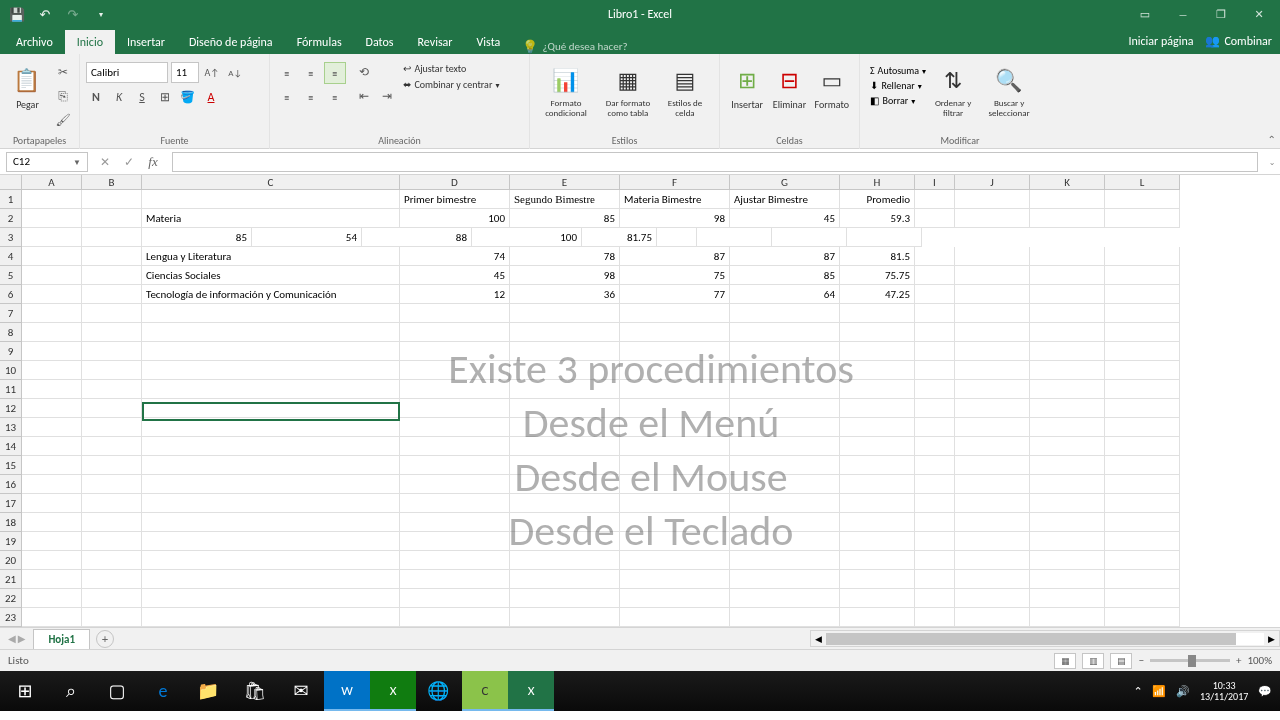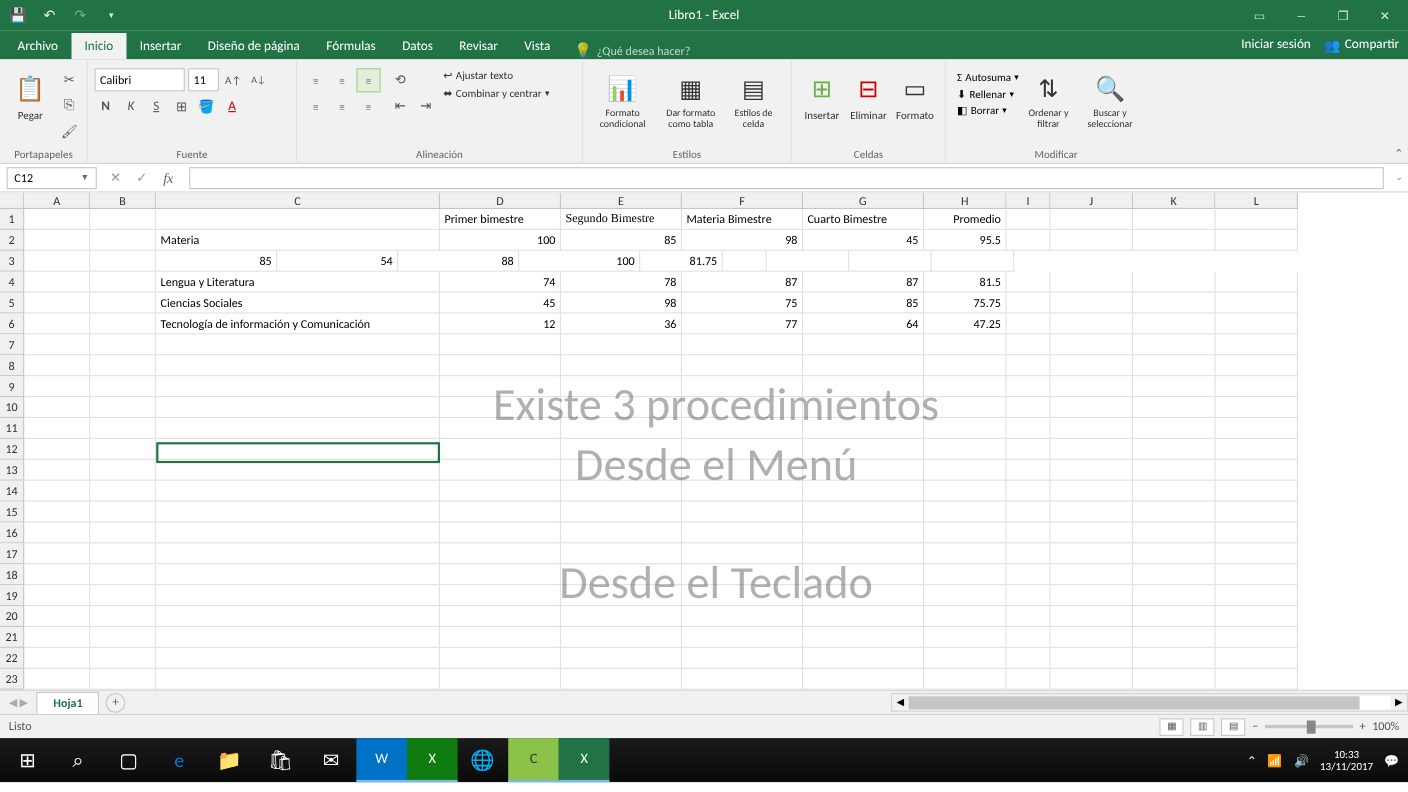--- a/index.html
+++ b/index.html
@@ -99,24 +99,24 @@
   <div class="rtab">Diseño de página</div>
   <div class="rtab">Fórmulas</div>
   <div class="rtab">Datos</div>
   <div class="rtab">Revisar</div>
   <div class="rtab">Vista</div>
   <div class="tellme">
     <span class="tellme-bulb">💡</span>
     <span>¿Qué desea hacer?</span>
   </div>
   <div class="signin-share">
-    <span>Iniciar sesión</span>
+    <span>Iniciar página</span>
     <div class="share-btn">
       <span>👥</span>
-      <span>Compartir</span>
+      <span>Combinar</span>
     </div>
   </div>
 </div>
 
 <div class="ribbon">
   <div class="rgroup" style="width:80px;position:relative">
     <div class="rgroup-body">
       <div class="big-btn">
         <span class="icon">📋</span>
         <span>Pegar</span>
@@ -313,36 +313,36 @@
         <div class="colhead" style="width: 75px;">L</div>
       </div>
     <div class="cells" id="cells" style="position:relative">
         <div class="cellrow">
           <div class="cell" style="width: 60px;"></div>
           <div class="cell" style="width: 60px;"></div>
           <div class="cell" style="width: 258px;"></div>
           <div class="cell" style="width: 110px;">Primer bimestre</div>
           <div class="cell" style="width: 110px; font-family: Liberation Serif, serif;">Segundo Bimestre</div>
           <div class="cell" style="width: 110px;">Materia Bimestre</div>
-          <div class="cell" style="width: 110px;">Cuarto Bimestre</div>
+          <div class="cell" style="width: 110px;">Ajustar Bimestre</div>
           <div class="cell right" style="width: 75px;">Promedio</div>
           <div class="cell right" style="width: 40px;"></div>
           <div class="cell" style="width: 75px;"></div>
           <div class="cell" style="width: 75px;"></div>
           <div class="cell" style="width: 75px;"></div>
         </div>
         <div class="cellrow">
           <div class="cell" style="width: 60px;"></div>
           <div class="cell" style="width: 60px;"></div>
           <div class="cell" style="width: 258px;">Materia</div>
           <div class="cell right" style="width: 110px;">100</div>
           <div class="cell right" style="width: 110px;">85</div>
           <div class="cell right" style="width: 110px;">98</div>
           <div class="cell right" style="width: 110px;">45</div>
-          <div class="cell right" style="width: 75px;">95.5</div>
+          <div class="cell right" style="width: 75px;">59.3</div>
           <div class="cell" style="width: 40px;"></div>
           <div class="cell" style="width: 75px;"></div>
           <div class="cell" style="width: 75px;"></div>
           <div class="cell" style="width: 75px;"></div>
         </div>
         <div class="cellrow">
           <div class="cell" style="width: 60px;"></div>
           <div class="cell" style="width: 60px;"></div>
           <div class="cell right" style="width: 110px;">85</div>
           <div class="cell right" style="width: 110px;">54</div>
@@ -630,20 +630,21 @@
           <div class="cell" style="width: 110px;"></div>
           <div class="cell" style="width: 75px;"></div>
           <div class="cell" style="width: 40px;"></div>
           <div class="cell" style="width: 75px;"></div>
           <div class="cell" style="width: 75px;"></div>
           <div class="cell" style="width: 75px;"></div>
         </div>
       </div>
     <div class="overlay-text" style="top:168px">Existe 3 procedimientos</div>
     <div class="overlay-text" style="top:222px">Desde el Menú</div>
+    <div class="overlay-text" style="top:276px">Desde el Mouse</div>
     <div class="overlay-text" style="top:330px">Desde el Teclado</div>
     <div class="active-cell" style="left:120px;top:227px;width:258px;height:19px"></div>
   </div>
 </div>
 
 <div class="sheet-tabs">
   <div class="tab-nav">
     <span>◀</span>
     <span>▶</span>
   </div>

